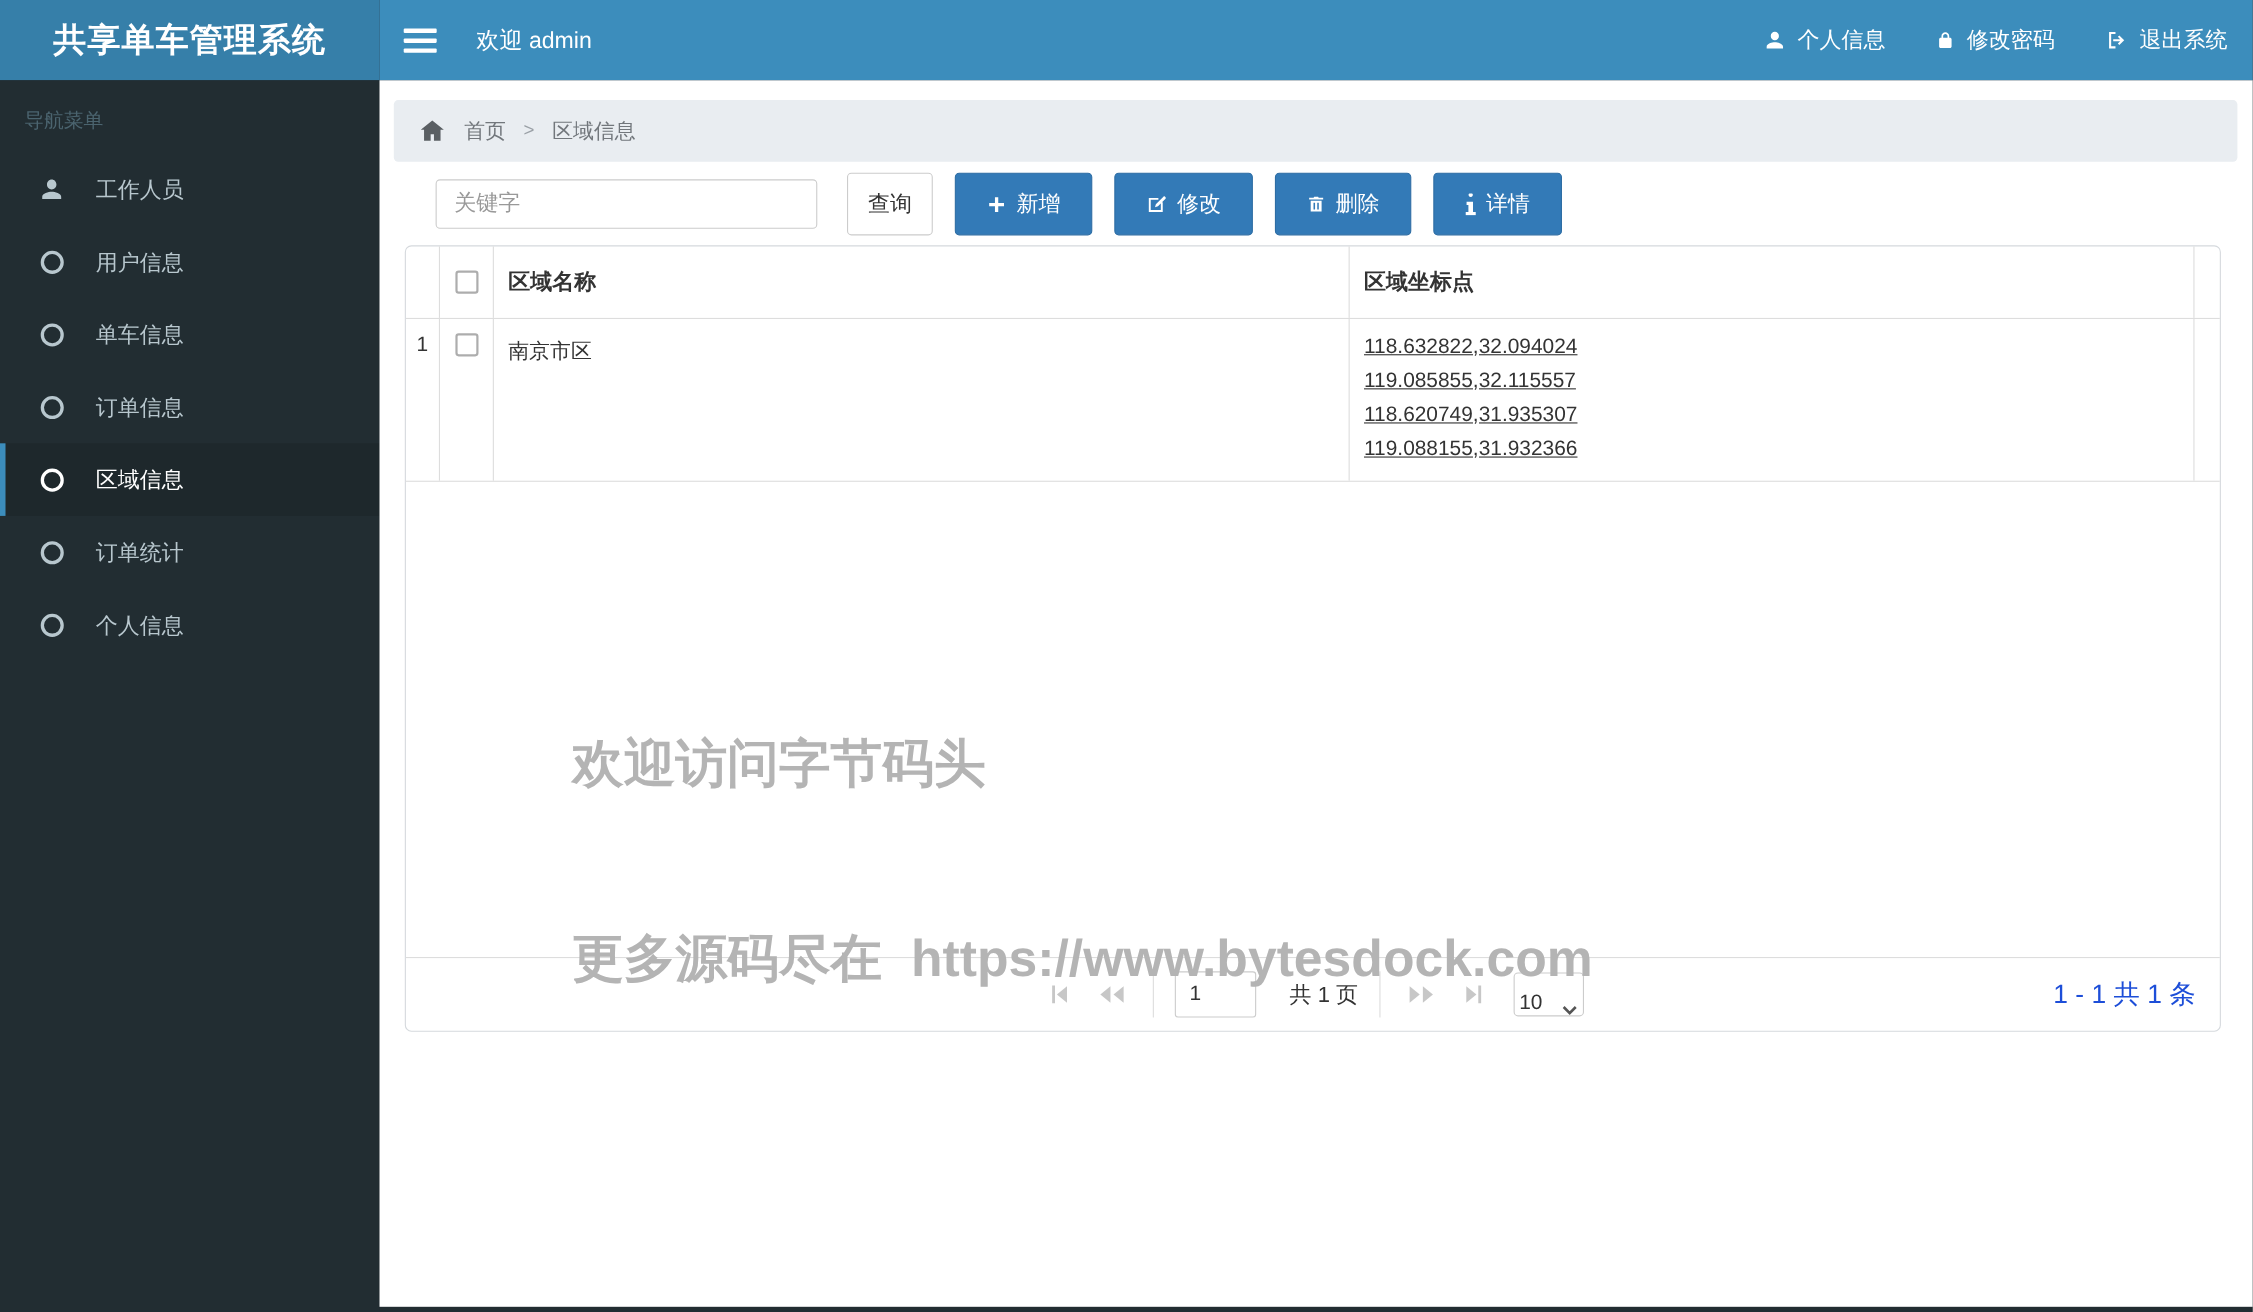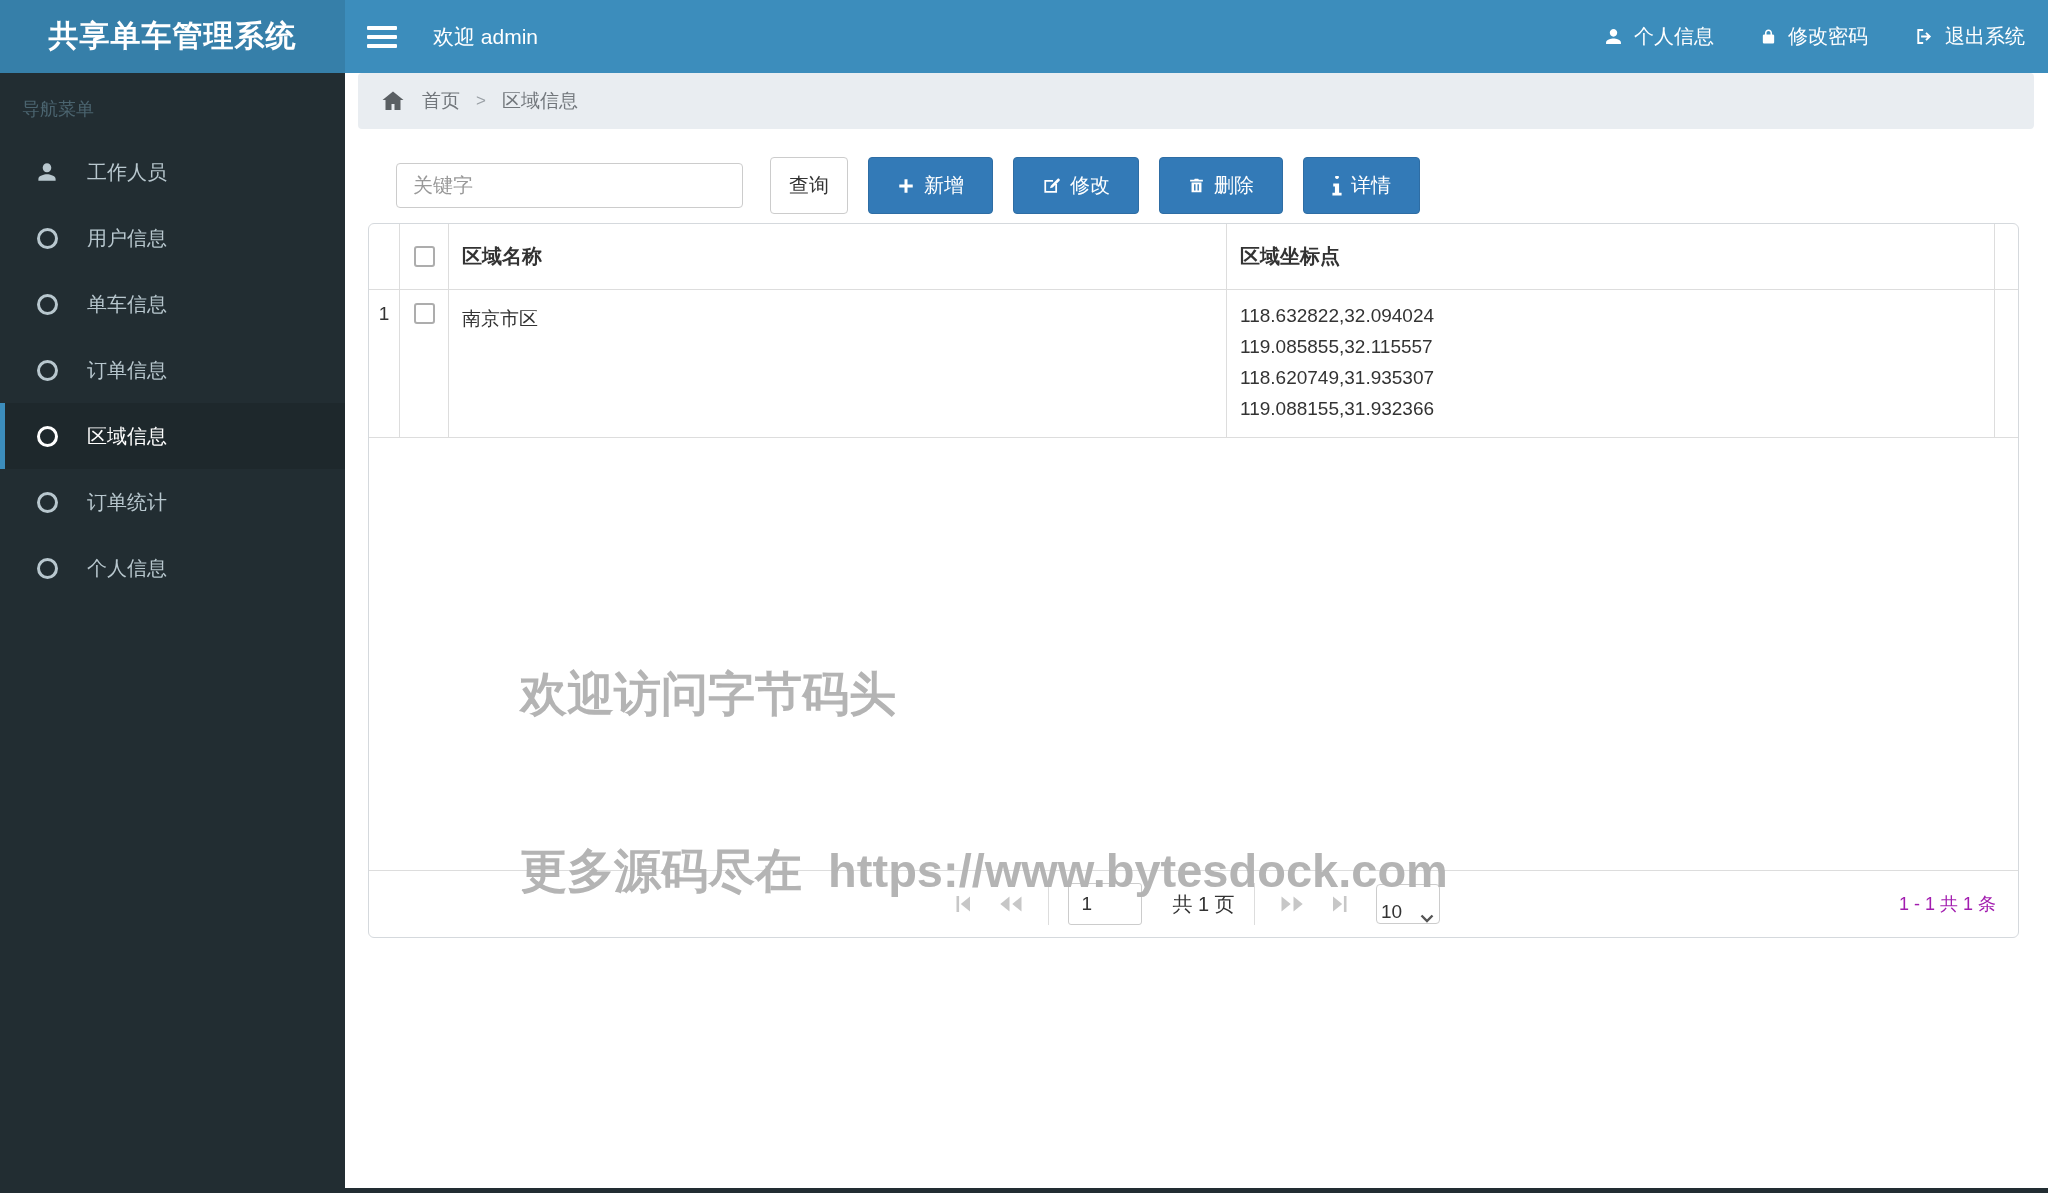--- a/index.html
+++ b/index.html
@@ -43,21 +43,21 @@
   .menu-item .mi { width:30px; display:flex; justify-content:center; }
   .menu-item svg { fill:#b8c7ce; }
   .ring { width:21px; height:21px; border:3px solid #b8c7ce; border-radius:50%; }
   .menu-item.active { background:#1e282c; border-left-color:#3c8dbc; color:#fff; }
   .menu-item.active .ring { border-color:#fff; }
 
   
   .content { position:absolute; left:345px; top:73px; width:1703px; height:1115px; background:#fff; }
 
   .breadcrumb {
-    position:absolute; left:13px; top:0; right:14px; height:56px;
+    position:absolute; left:13px; top:18px; right:14px; height:56px;
     background:#e9edf1; border-radius:4px;
     display:flex; align-items:center; gap:16px; padding-left:22px;
     font-size:19px; color:#72777c;
   }
   .breadcrumb svg { fill:#5a5f63; }
   .crumb-sep { color:#9aa0a6; font-size:17px; }
 
   .toolbar { position:absolute; left:51px; top:84px; display:flex; align-items:center; }
   .search-input {
     width:347px; height:45px; border:1px solid #ccc; border-radius:4px;
@@ -85,21 +85,21 @@
   .c-num   { width:31px;  border-right:1px solid #ddd; display:flex; justify-content:center; }
   .c-check { width:49px;  border-right:1px solid #ddd; display:flex; justify-content:center; }
   .c-name  { width:778px; border-right:1px solid #ddd; padding-left:13px; }
   .c-coord { width:768px; border-right:1px solid #ddd; padding-left:13px; }
   .c-gut   { flex:1; }
   .thead .c-num, .thead .c-check, .thead .c-name, .thead .c-coord { height:100%; display:flex; align-items:center; }
   .thead .c-num, .thead .c-check { justify-content:center; }
   .trow .c-num { padding-top:13px; }
   .trow .c-check { padding-top:13px; align-items:flex-start; }
   .trow .c-name { padding-top:16px; }
-  .trow .c-coord { padding-top:10px; line-height:31px; }
+  .trow .c-coord { padding-top:10px; line-height:31px;text-decoration:underline; }
   .cb {
     width:21px; height:21px; background:#fff; border:2px solid #adadad;
     border-radius:3px; display:inline-block; cursor:pointer;
   }
 
   
   .pager {
     position:absolute; left:0; right:0; bottom:0; height:67px; border-top:1px solid #ddd;
     display:flex; align-items:center; justify-content:center;
   }
@@ -111,21 +111,21 @@
     padding:0 12px; font-size:19px; color:#333; outline:none; margin-right:14px;
     font-family:"Liberation Sans","DejaVu Sans",sans-serif;
   }
   .page-info { font-size:20px; color:#333;margin-left:16px; }
   .size-select {
     width:64px; height:40px; border:1px solid #ccc; border-radius:4px; background:#fff;
     display:flex; align-items:flex-end; justify-content:center; gap:18px;
     font-size:19px; color:#333; margin-left:20px; cursor:pointer;
   }
   .size-select svg { fill:none; stroke:#555; stroke-width:2.4; }
-  .pager-right { position:absolute; right:22px; font-size:18px; color:#a21caf; }
+  .pager-right { position:absolute; right:22px; font-size:24px; color:#1d4ed8; }
 
   
   .watermark {
     position:absolute; left:175px; top:473px;
     color:#b4b4b4; font-weight:bold; font-size:47px; line-height:59px;
     letter-spacing:0px; white-space:pre; pointer-events:none;
   }
 </style>
 </head>
 <body>

